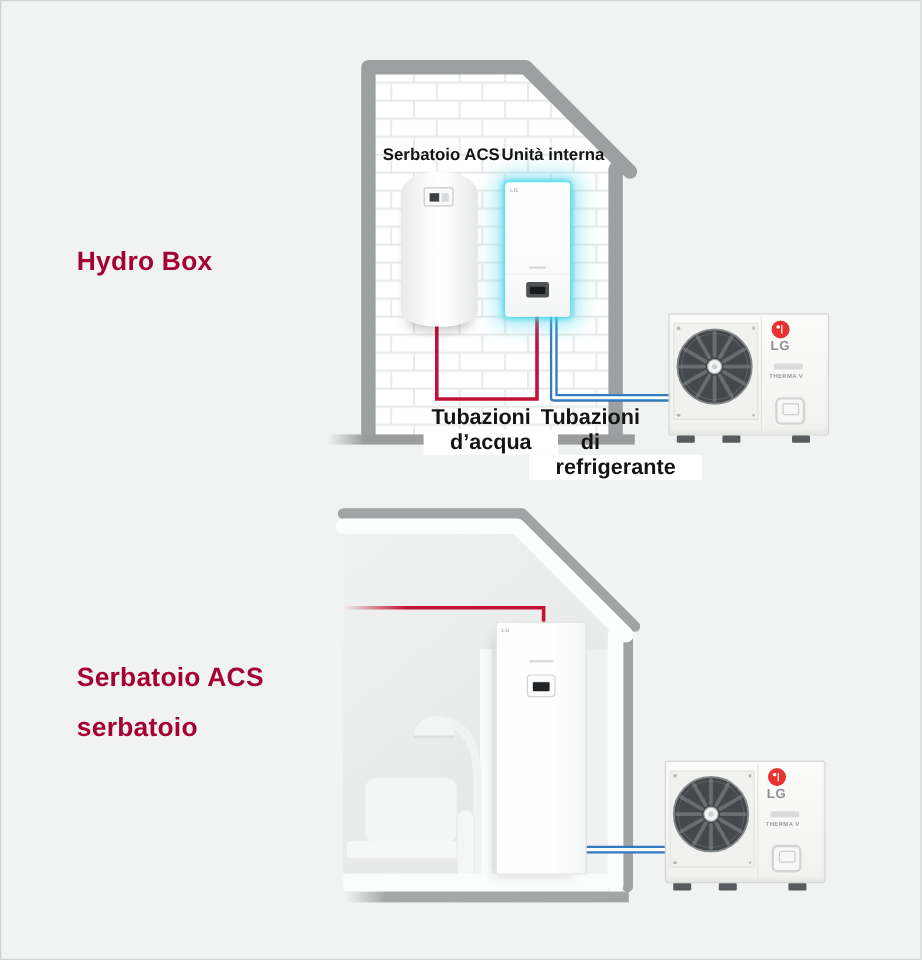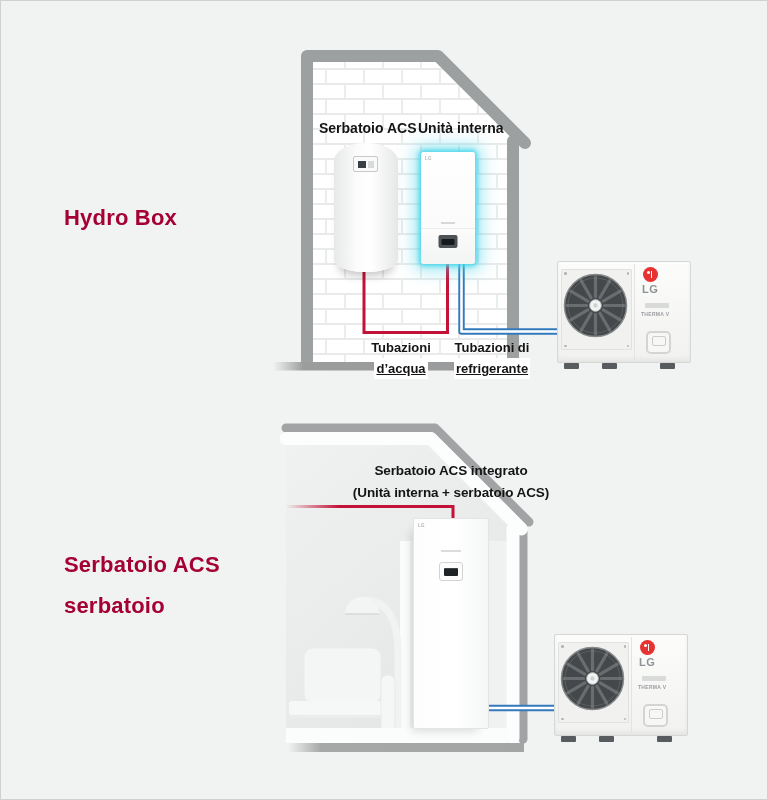--- a/index.html
+++ b/index.html
@@ -12,23 +12,23 @@
 
   
   .side-title{
     position:absolute;z-index:3;margin:0;color:#a50034;
     font-size:22px;font-weight:700;line-height:41px;letter-spacing:.2px;
   }
   .side-title span{display:block;}
 
   
   .lbl{position:absolute;z-index:3;font-size:14px;font-weight:700;color:#141414;white-space:nowrap;}
-  .pipe-lbl{position:absolute;z-index:3;text-align:center;font-size:13px;font-weight:700;color:#141414;line-height:21px;}
+  .pipe-lbl{position:absolute;z-index:3;text-align:center;font-size:18px;font-weight:700;color:#141414;line-height:21px;}
   .pipe-lbl span{display:inline-block;}
-  .pipe-lbl span.l2{background:#ffffff;padding:0 2px;text-decoration:underline;}
+  .pipe-lbl span.l2{background:#ffffff;padding:0 22px;}
   .int-lbl{position:absolute;z-index:3;text-align:center;font-size:13.5px;font-weight:700;color:#141414;line-height:22px;letter-spacing:-.1px;}
   .int-lbl span{display:block;}
 
   
   .tank{
     position:absolute;left:333px;top:142px;width:64px;height:129px;z-index:2;
     background:linear-gradient(90deg,#e7e8e8,#fbfbfb 35%,#ffffff 58%,#e6e7e7);
     border-radius:32px 32px 30px 30px / 18px 18px 13px 13px;
     box-shadow:0 9px 9px -5px rgba(0,0,0,.22);
   }
@@ -221,24 +221,20 @@
 
   <div class="pipe-lbl" style="left:352px;top:336px;width:96px;">
     <span class="l1">Tubazioni</span><br>
     <span class="l2">d’acqua</span>
   </div>
   <div class="pipe-lbl" style="left:440px;top:336px;width:102px;">
     <span class="l1">Tubazioni di</span><br>
     <span class="l2">refrigerante</span>
   </div>
 
-  <div class="int-lbl" style="left:290px;top:459px;width:320px;">
-    <span>Serbatoio ACS integrato</span>
-    <span>(Unità interna + serbatoio ACS)</span>
-  </div>
 
   <div class="floor-unit">
     <span class="tiny-lg">LG</span>
     <span class="fu-tag"></span>
     <div class="fu-display">
         <i></i>
       </div>
   </div>
 
   <div class="outdoor-unit" style="left:556px;top:260px;">

